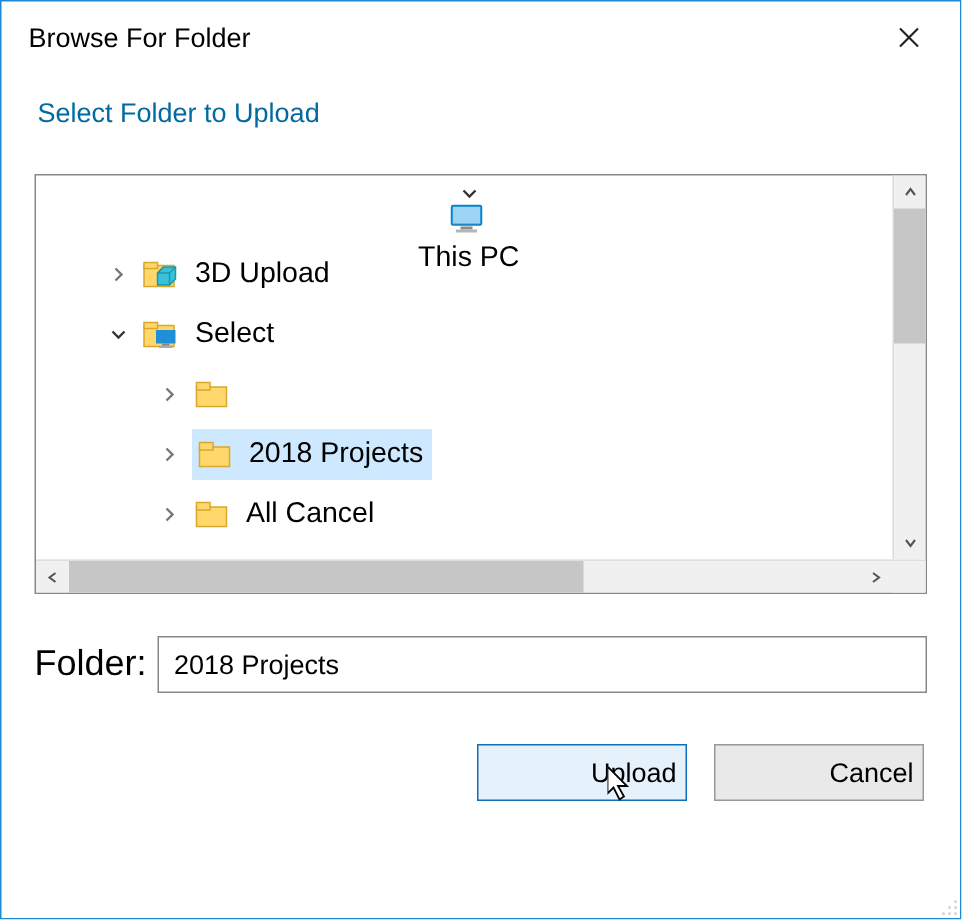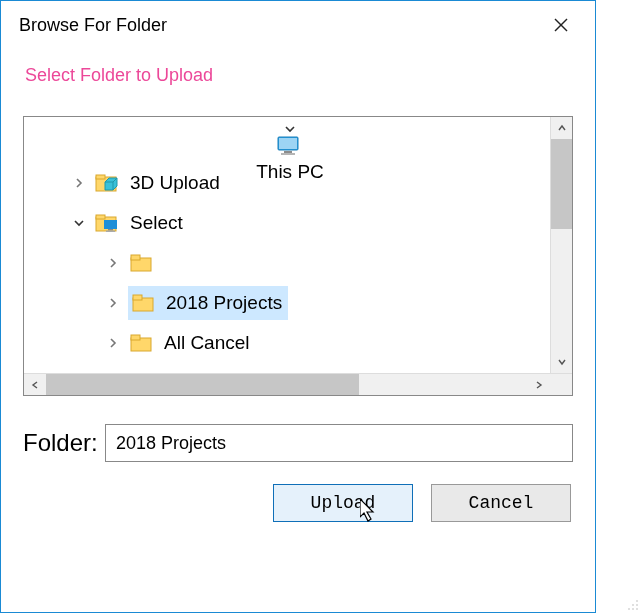--- a/index.html
+++ b/index.html
@@ -5,21 +5,21 @@
   * { box-sizing: border-box; }
   body {
     margin: 0;
     font-family: "Segoe UI", Arial, sans-serif;
     background: #fff;
     width: 641px;
     height: 613px;
     overflow: hidden;
   }
   .dialog {
-    width: 596px;
+    width: 641px;
     height: 613px;
     border: 1px solid #1a8ad4;
     background: #fff;
     display: flex;
     flex-direction: column;
   }
   .titlebar {
     display: flex;
     align-items: center;
     justify-content: space-between;
@@ -40,21 +40,21 @@
     color: #222;
   }
   .content {
     padding: 20px 22px 10px 22px;
     flex: 1;
     display: flex;
     flex-direction: column;
   }
   .instruction {
     font-size: 18px;
-    color: #ec4899;
+    color: #0369a1;
     margin-bottom: 30px;
     padding-left: 2px;
   }
   .tree-container {
     border: 1px solid #888;
     height: 280px;
     display: flex;
     flex-direction: column;
     margin-bottom: 20px;
     background: #fff;
@@ -198,27 +198,28 @@
     display: flex;
     justify-content: flex-end;
     gap: 18px;
     padding-right: 2px;
     padding-bottom: 8px;
   }
   .btn {
     width: 140px;
     height: 38px;
     font-size: 18px;
-    font-family: Liberation Mono, monospace;
+    font-family: Liberation Sans, sans-serif;
     border: 1px solid #999;
     background: #e9e9e9;
     display: flex;
     align-items: center;
-    justify-content: center;
+    justify-content: flex-end;
     position: relative;
+    margin-top: 12px;
   }
   .btn.primary {
     border: 1px solid #0f6fb8;
     background: #e5f1fb;
   }
   .resize-grip {
     position: absolute;
     right: 2px;
     bottom: 2px;
     width: 14px;

